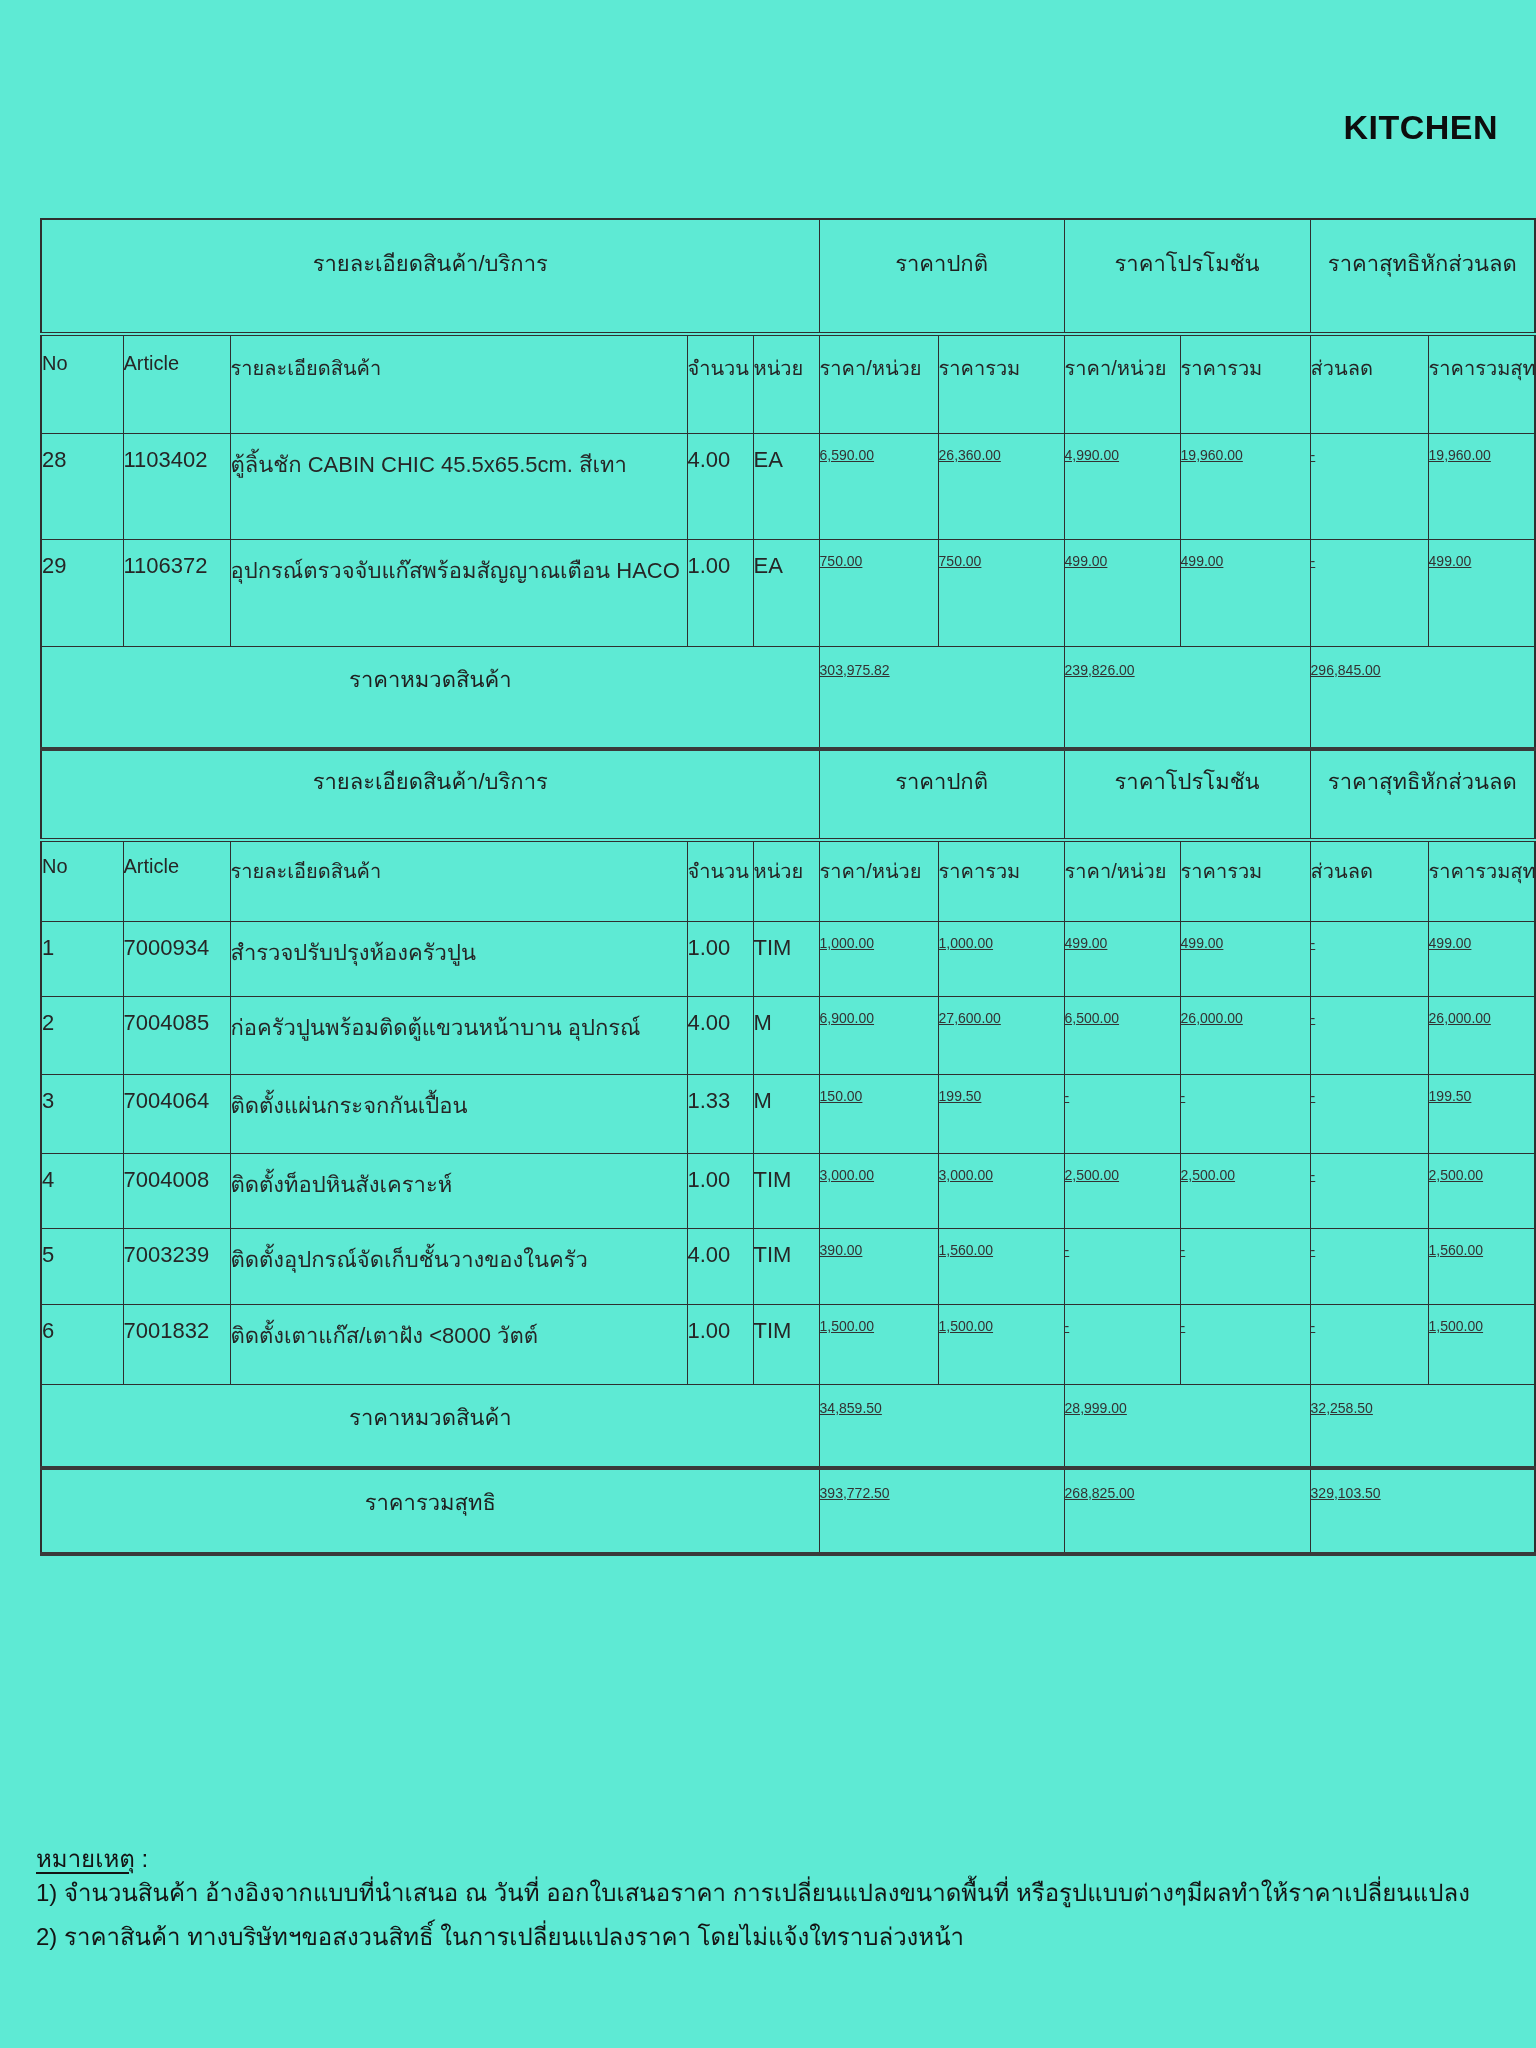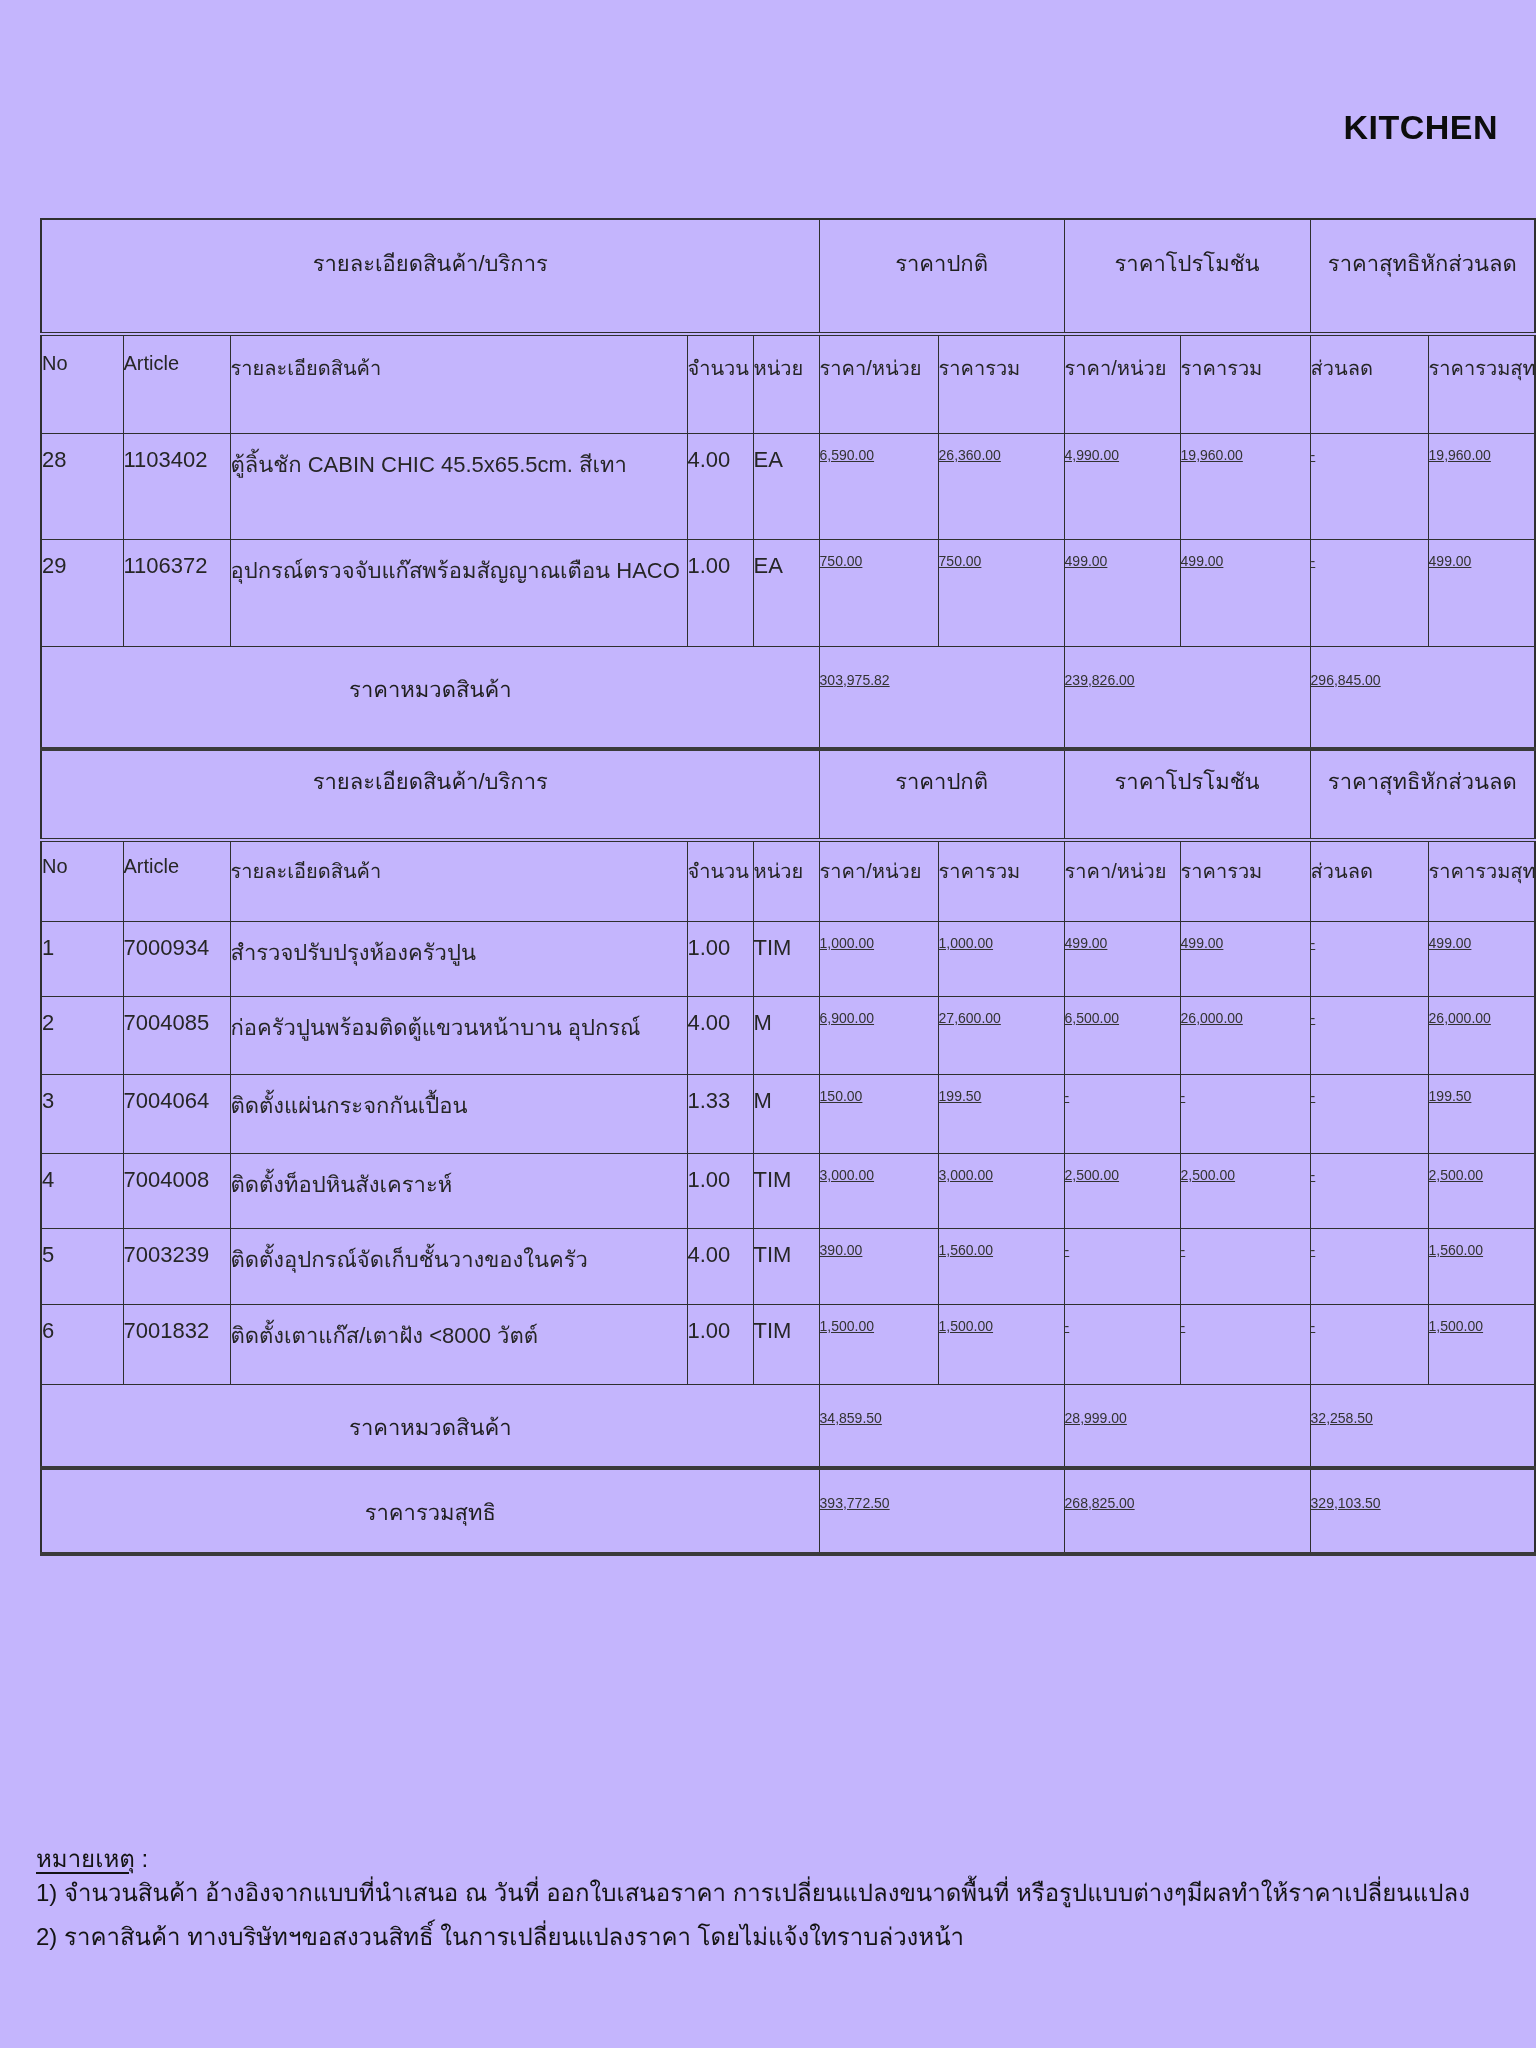--- a/index.html
+++ b/index.html
@@ -1,20 +1,20 @@
 <!DOCTYPE html>
 <html><head>
 <meta charset="utf-8">
 <style>
   html, body { margin: 0; padding: 0; background: #ffffff; }
   .page {
     position: relative;
     width: 1536px;
     height: 2048px;
-    background: #c4b5fd;
+    background: #5eead4;
     font-family: "Liberation Sans", "DejaVu Sans", sans-serif;
     color: #1f1f1f;
     overflow: hidden;
   }
 
   
   .doc-title {
     position: absolute;
     top: 108px;
     right: 38px;
@@ -65,21 +65,21 @@
   tr.rh-ch1 th { padding-top: 16px; }
   tr.rh-ch2 th { padding-top: 13px; }
 
   
   .c-no, .c-qty, .c-unit, .c-article { text-align: left; }
   .c-desc { text-align: left; padding-left: 8px; padding-right: 4px; }
   .c-money { padding-right: 6px; font-size: 14px; color: #333333; text-decoration: underline; }
   tbody.items td { padding-top: 13px; }
 
   
-  tr.sum-row td { padding-top: 25px; }
+  tr.sum-row td { padding-top: 15px; }
   tr.sum-row td.sum-label { text-align: center; color: #1f1f1f; }
   tr.total-row td { border-top: 4px solid #3a3a3a; }
 
   
   .notes {
     position: absolute;
     left: 36px;
     top: 1846px;
     font-size: 24px;
     color: #141414;

